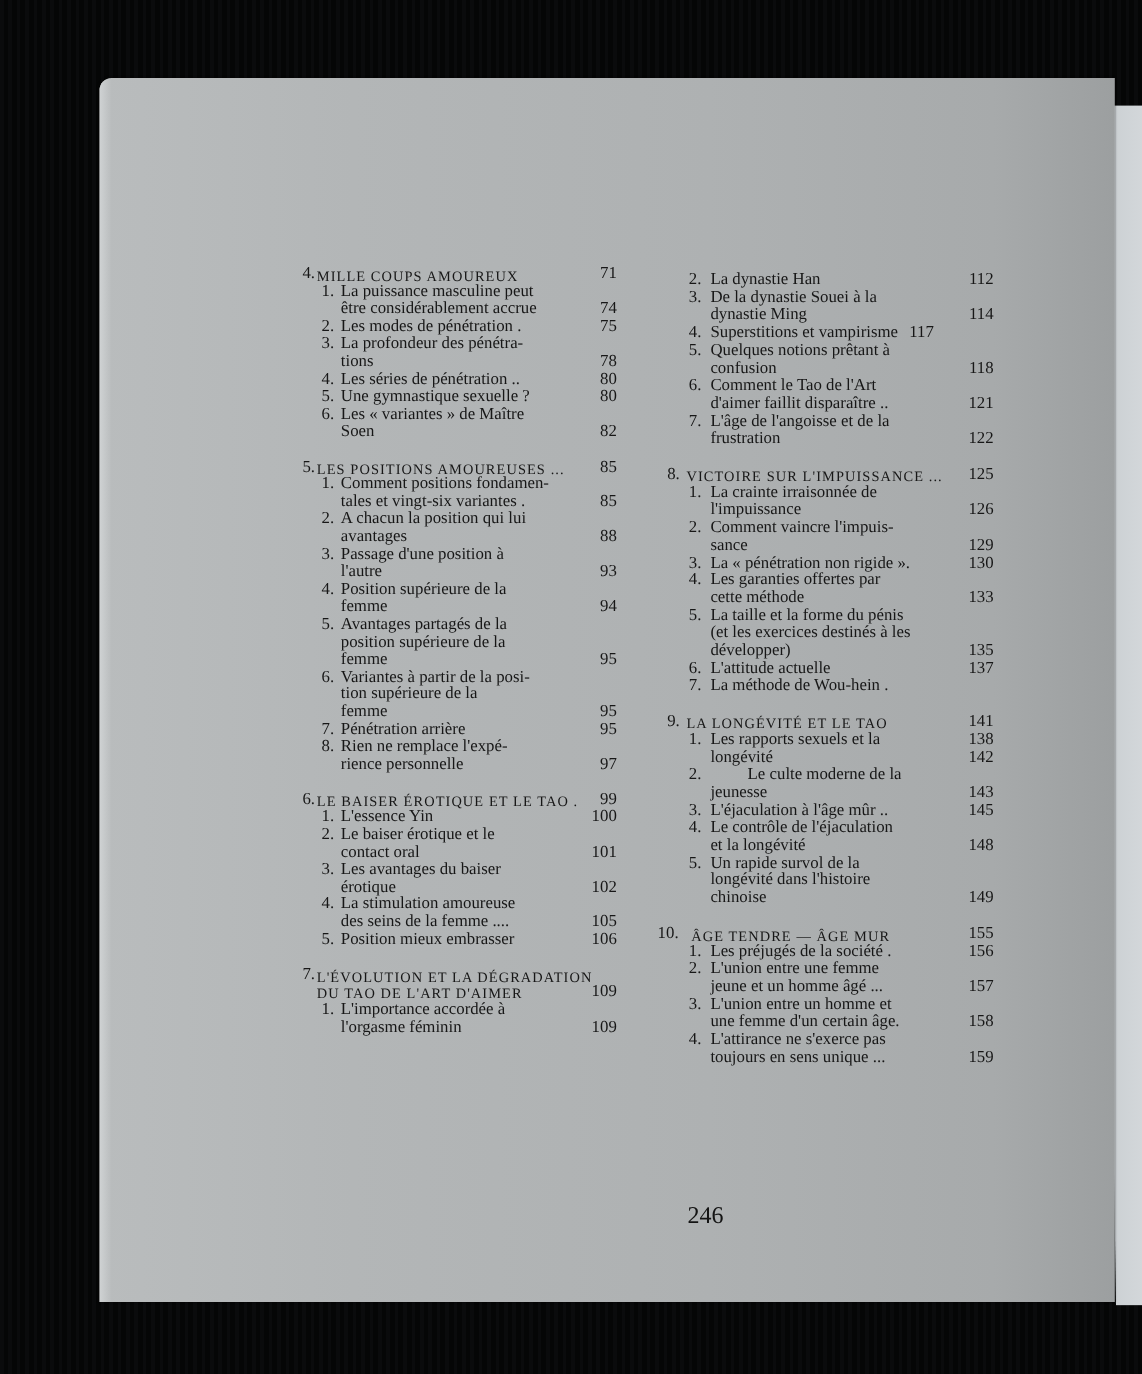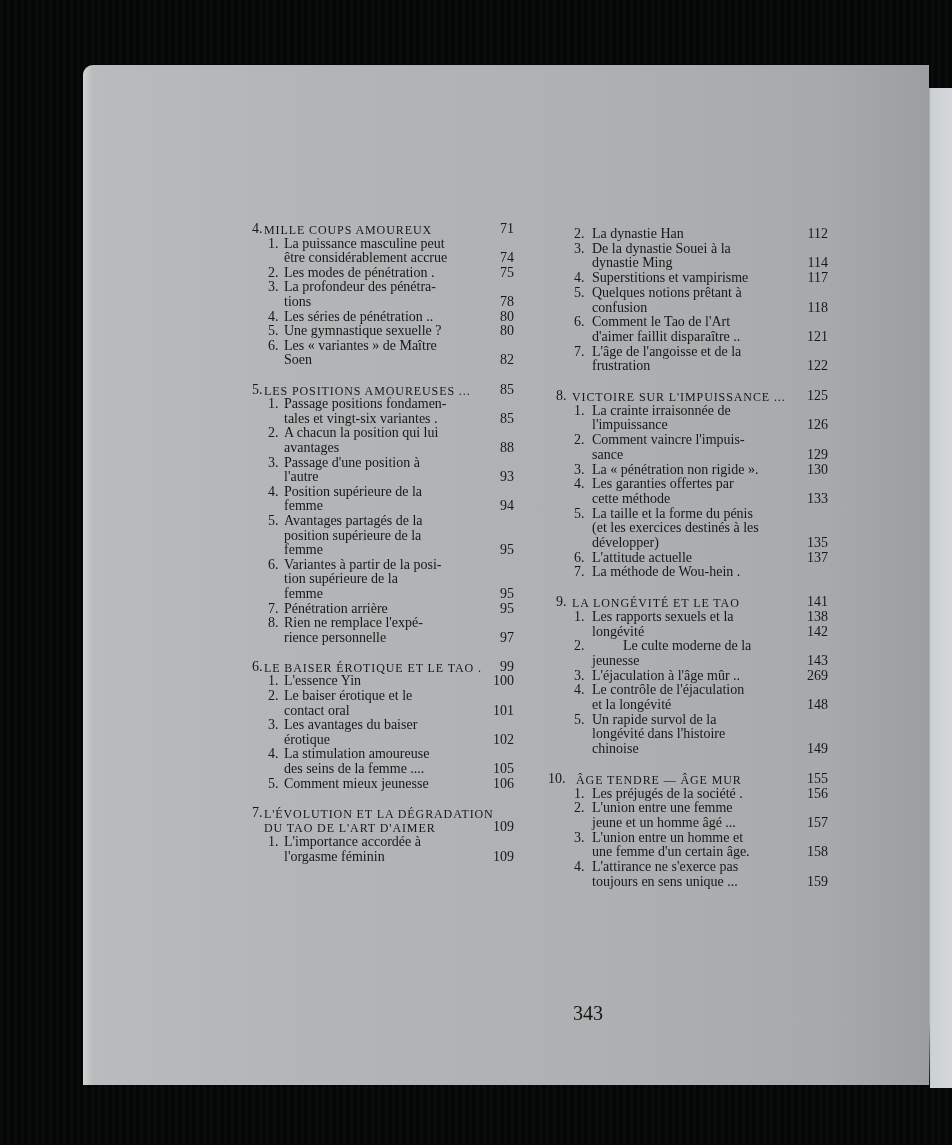--- a/index.html
+++ b/index.html
@@ -48,21 +48,21 @@
       text-align: right; width: 40px;
     }
   </style>
 </head>
 <body>
 
 <div class="backdrop-lines"></div>
 <div class="next-page"></div>
 
 <div class="page">
-  <div class="page-number">343</div>
+  <div class="page-number">246</div>
 </div>
 
 <div id="toc">
     <div class="line" style="left: 252px; top: 221px;">4.</div>
     <div class="line sc" style="left: 264px; top: 223px;">MILLE COUPS AMOUREUX</div>
     <div class="pg" style="left: 474px; top: 221px;">71</div>
     <div class="line" style="left: 268px; top: 235.6px;">1.</div>
     <div class="line" style="left: 284px; top: 235.6px;">La puissance masculine peut</div>
     <div class="line" style="left: 284px; top: 250.2px;">être considérablement accrue</div>
     <div class="pg" style="left: 474px; top: 250.2px;">74</div>
@@ -80,21 +80,21 @@
     <div class="line" style="left: 284px; top: 323.2px;">Une gymnastique sexuelle ?</div>
     <div class="pg" style="left: 474px; top: 323.2px;">80</div>
     <div class="line" style="left: 268px; top: 337.8px;">6.</div>
     <div class="line" style="left: 284px; top: 337.8px;">Les « variantes » de Maître</div>
     <div class="line" style="left: 284px; top: 352.4px;">Soen</div>
     <div class="pg" style="left: 474px; top: 352.4px;">82</div>
     <div class="line" style="left: 252px; top: 381.5px;">5.</div>
     <div class="line sc" style="left: 264px; top: 383.5px;">LES POSITIONS AMOUREUSES ...</div>
     <div class="pg" style="left: 474px; top: 381.5px;">85</div>
     <div class="line" style="left: 268px; top: 396.1px;">1.</div>
-    <div class="line" style="left: 284px; top: 396.1px;">Passage positions fondamen-</div>
+    <div class="line" style="left: 284px; top: 396.1px;">Comment positions fondamen-</div>
     <div class="line" style="left: 284px; top: 410.7px;">tales et vingt-six variantes .</div>
     <div class="pg" style="left: 474px; top: 410.7px;">85</div>
     <div class="line" style="left: 268px; top: 425.3px;">2.</div>
     <div class="line" style="left: 284px; top: 425.3px;">A chacun la position qui lui</div>
     <div class="line" style="left: 284px; top: 439.9px;">avantages</div>
     <div class="pg" style="left: 474px; top: 439.9px;">88</div>
     <div class="line" style="left: 268px; top: 454.5px;">3.</div>
     <div class="line" style="left: 284px; top: 454.5px;">Passage d'une position à</div>
     <div class="line" style="left: 284px; top: 469.1px;">l'autre</div>
     <div class="pg" style="left: 474px; top: 469.1px;">93</div>
@@ -131,40 +131,40 @@
     <div class="pg" style="left: 474px; top: 702.6px;">101</div>
     <div class="line" style="left: 268px; top: 717.2px;">3.</div>
     <div class="line" style="left: 284px; top: 717.2px;">Les avantages du baiser</div>
     <div class="line" style="left: 284px; top: 731.8px;">érotique</div>
     <div class="pg" style="left: 474px; top: 731.8px;">102</div>
     <div class="line" style="left: 268px; top: 746.4px;">4.</div>
     <div class="line" style="left: 284px; top: 746.4px;">La stimulation amoureuse</div>
     <div class="line" style="left: 284px; top: 761px;">des seins de la femme ....</div>
     <div class="pg" style="left: 474px; top: 761px;">105</div>
     <div class="line" style="left: 268px; top: 775.6px;">5.</div>
-    <div class="line" style="left: 284px; top: 775.6px;">Comment mieux jeunesse</div>
+    <div class="line" style="left: 284px; top: 775.6px;">Position mieux embrasser</div>
     <div class="pg" style="left: 474px; top: 775.6px;">106</div>
     <div class="line" style="left: 252px; top: 804.7px;">7.</div>
     <div class="line sc" style="left: 264px; top: 806.7px;">L'ÉVOLUTION ET LA DÉGRADATION</div>
     <div class="line sc" style="left: 264px; top: 821.3px;">DU TAO DE L'ART D'AIMER</div>
     <div class="pg" style="left: 474px; top: 819.3px;">109</div>
     <div class="line" style="left: 268px; top: 833.9px;">1.</div>
     <div class="line" style="left: 284px; top: 833.9px;">L'importance accordée à</div>
     <div class="line" style="left: 284px; top: 848.5px;">l'orgasme féminin</div>
     <div class="pg" style="left: 474px; top: 848.5px;">109</div>
     <div class="line" style="left: 574px; top: 226px;">2.</div>
     <div class="line" style="left: 592px; top: 226px;">La dynastie Han</div>
     <div class="pg" style="left: 788px; top: 226px;">112</div>
     <div class="line" style="left: 574px; top: 240.7px;">3.</div>
     <div class="line" style="left: 592px; top: 240.7px;">De la dynastie Souei à la</div>
     <div class="line" style="left: 592px; top: 255.4px;">dynastie Ming</div>
     <div class="pg" style="left: 788px; top: 255.4px;">114</div>
     <div class="line" style="left: 574px; top: 270.1px;">4.</div>
     <div class="line" style="left: 592px; top: 270.1px;">Superstitions et vampirisme</div>
-    <div class="pg" style="left: 788px; top: 270.1px;">117</div>
+    <div class="pg" style="left: 748px; top: 270.1px; text-align: center;">117</div>
     <div class="line" style="left: 574px; top: 284.8px;">5.</div>
     <div class="line" style="left: 592px; top: 284.8px;">Quelques notions prêtant à</div>
     <div class="line" style="left: 592px; top: 299.5px;">confusion</div>
     <div class="pg" style="left: 788px; top: 299.5px;">118</div>
     <div class="line" style="left: 574px; top: 314.2px;">6.</div>
     <div class="line" style="left: 592px; top: 314.2px;">Comment le Tao de l'Art</div>
     <div class="line" style="left: 592px; top: 328.9px;">d'aimer faillit disparaître ..</div>
     <div class="pg" style="left: 788px; top: 328.9px;">121</div>
     <div class="line" style="left: 574px; top: 343.6px;">7.</div>
     <div class="line" style="left: 592px; top: 343.6px;">L'âge de l'angoisse et de la</div>
@@ -205,21 +205,21 @@
     <div class="line" style="left: 574px; top: 608.8px;">1.</div>
     <div class="line" style="left: 592px; top: 608.8px;">Les rapports sexuels et la</div>
     <div class="line" style="left: 592px; top: 623.5px;">longévité</div>
     <div class="pg" style="left: 788px; top: 623.5px;">142</div>
     <div class="line" style="left: 574px; top: 638.2px;">2.</div>
     <div class="line" style="left: 592px; top: 638.2px; margin-left: 31px;">Le culte moderne de la</div>
     <div class="line" style="left: 592px; top: 652.9px;">jeunesse</div>
     <div class="pg" style="left: 788px; top: 652.9px;">143</div>
     <div class="line" style="left: 574px; top: 667.6px;">3.</div>
     <div class="line" style="left: 592px; top: 667.6px;">L'éjaculation à l'âge mûr ..</div>
-    <div class="pg" style="left: 788px; top: 667.6px;">269</div>
+    <div class="pg" style="left: 788px; top: 667.6px;">145</div>
     <div class="line" style="left: 574px; top: 682.3px;">4.</div>
     <div class="line" style="left: 592px; top: 682.3px;">Le contrôle de l'éjaculation</div>
     <div class="line" style="left: 592px; top: 697px;">et la longévité</div>
     <div class="pg" style="left: 788px; top: 697px;">148</div>
     <div class="line" style="left: 574px; top: 711.7px;">5.</div>
     <div class="line" style="left: 592px; top: 711.7px;">Un rapide survol de la</div>
     <div class="line" style="left: 592px; top: 726.4px;">longévité dans l'histoire</div>
     <div class="line" style="left: 592px; top: 741.1px;">chinoise</div>
     <div class="pg" style="left: 788px; top: 741.1px;">149</div>
     <div class="line" style="left: 548px; top: 770.8px;">10.</div>

